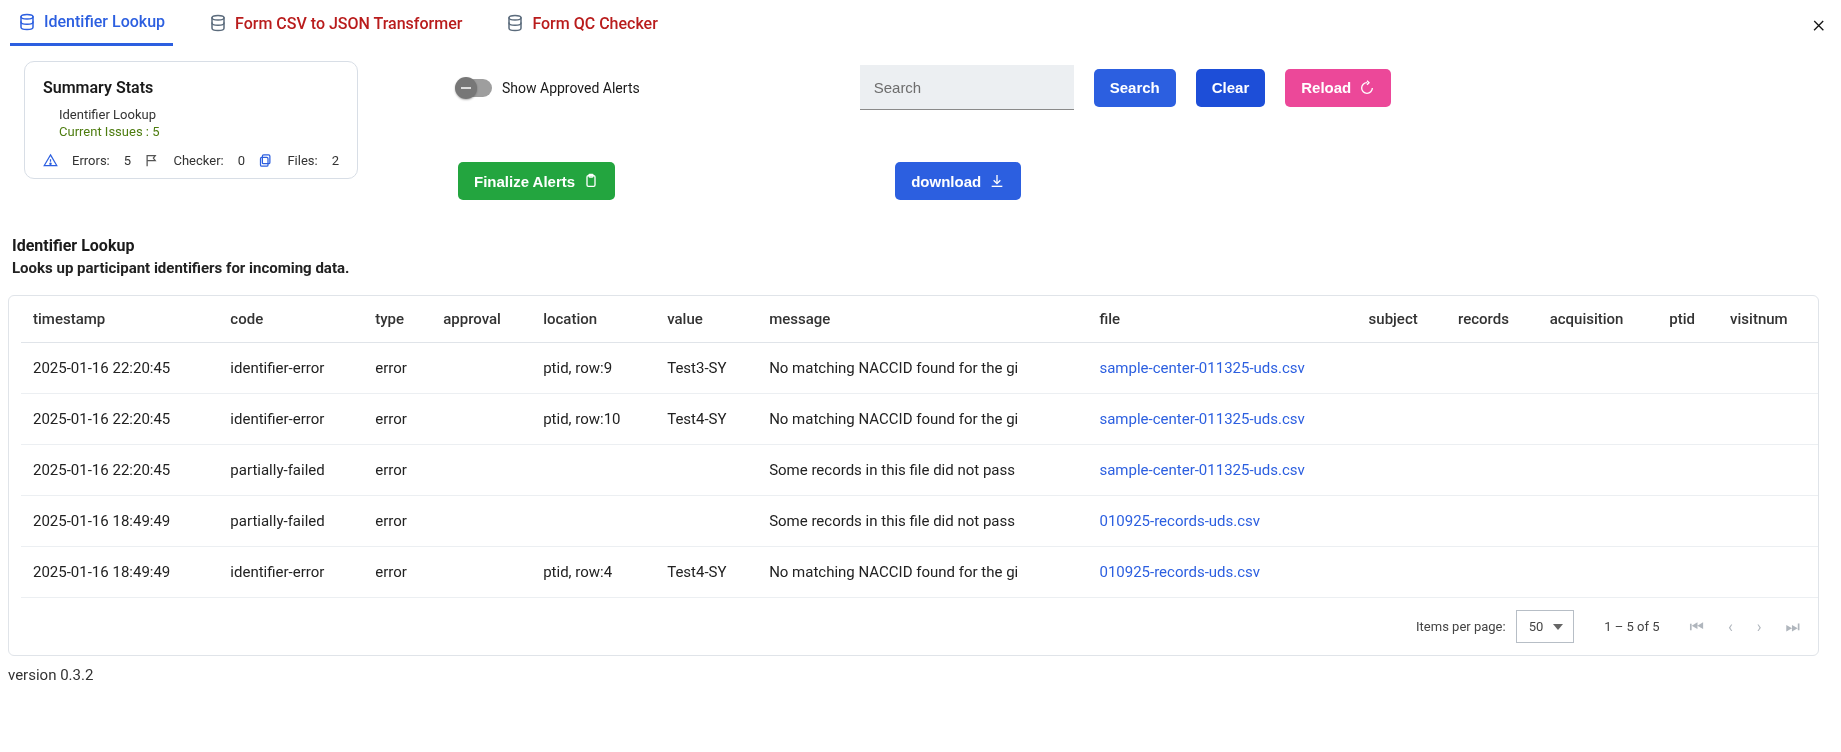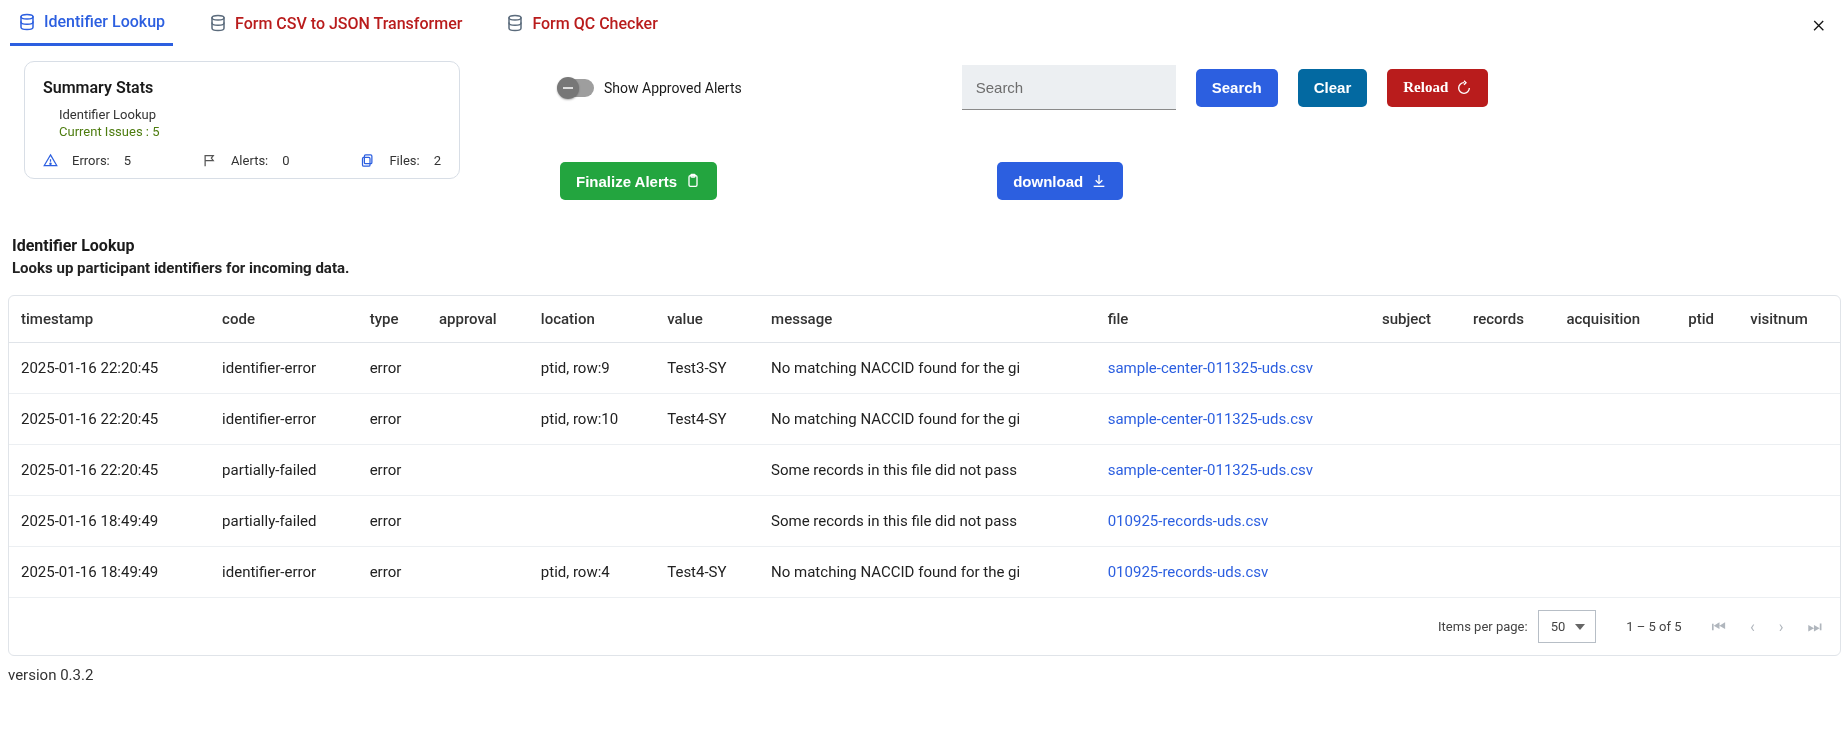--- a/index.html
+++ b/index.html
@@ -47,21 +47,21 @@
   .tab.active .db-icon svg path { stroke: #2c5fe0; }
   .tab:not(.active) .db-icon svg ellipse,
   .tab:not(.active) .db-icon svg path { stroke: #5b6b7c; }
   
   .upper {
     display: flex;
     align-items: flex-start;
     padding: 14px 20px 8px 24px;
   }
   .summary-card {
-    width: 436px;
+    width: 334px;
     border: 1px solid #d8dee6;
     border-radius: 10px;
     padding: 16px 18px 10px 18px;
   }
   .summary-card h3 {
     font-size: 16px;
     font-weight: 600;
     margin-bottom: 10px;
   }
   .summary-sub {
@@ -140,37 +140,38 @@
     height: 38px;
     padding: 0 16px;
     border-radius: 5px;
     font-weight: 600;
     font-size: 15px;
     cursor: pointer;
     color: #fff;
     border: none;
   }
   .btn.blue { background:#2c5fe0; }
-  .btn.brown { background:#0369a1; }
-  .btn.gray { background:#b91c1c;font-family:Liberation Serif, serif; }
+  .btn.brown { background:#1d4ed8; }
+  .btn.gray { background:#ec4899; }
   .btn.green { background:#23a53f; }
   .icon-small { width:16px; height:16px; display:inline-block; }
   .icon-small svg { width:100%; height:100%; }
   .row2 { display:flex; gap:280px; }
   
   .section-header {
     padding: 28px 12px 0 12px;
   }
   .section-header h2 { font-size:16px; font-weight:700; margin-bottom:4px; }
   .section-header p { font-size:15px; color:#222;font-weight:bold; }
   
   .table-wrap {
-    margin: 18px 0 0 8px;
+    margin: 18px 22px 0 8px;
     border: 1px solid #e0e4e9;
     border-radius: 6px;
+    padding-left: 12px;
   }
   table {
     width: 100%;
     border-collapse: collapse;
   }
   th {
     text-align: left;
     font-weight: 500;
     font-size: 15px;
     color: #333;
@@ -277,21 +278,21 @@
         <span>Errors:</span>
           <span>5</span>
       </div>
       <div class="stat-item">
         <span class="stat-icon">
           <svg viewBox="0 0 24 24" fill="none" stroke="#555" stroke-width="2">
               <path d="M5 3 V21"></path>
               <path d="M5 4 H18 L15 8 L18 12 H5"></path>
             </svg>
         </span>
-        <span>Alerts:</span>
+        <span>Checker:</span>
           <span>0</span>
       </div>
       <div class="stat-item">
         <span class="stat-icon">
           <svg viewBox="0 0 24 24" fill="none" stroke="#2c5fe0" stroke-width="2">
               <rect x="7" y="3" width="12" height="14" rx="2"></rect>
               <rect x="4" y="7" width="12" height="14" rx="2"></rect>
             </svg>
         </span>
         <span>Files:</span>

